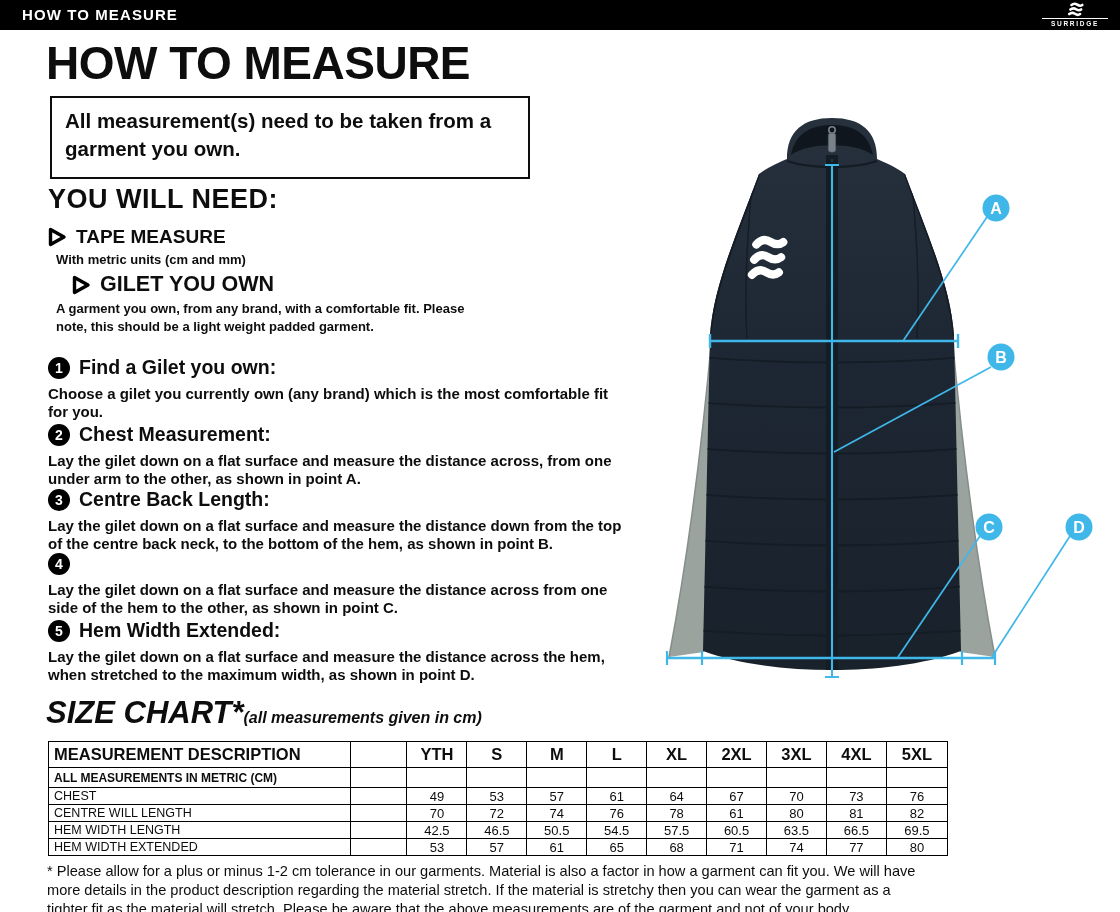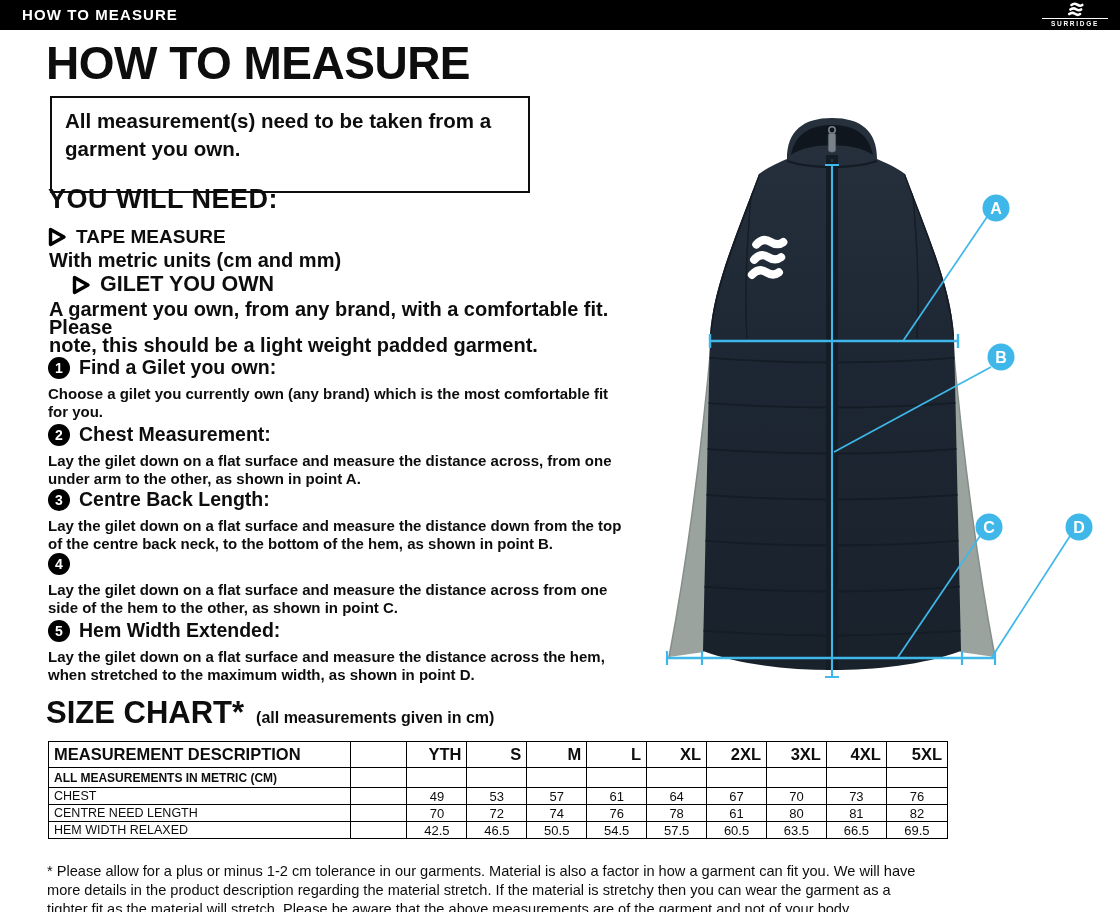--- a/index.html
+++ b/index.html
@@ -12,44 +12,44 @@
   .topbar{position:absolute;left:0;top:0;width:1120px;height:30px;background:#000;}
   .topbar-title{position:absolute;left:22px;top:0;line-height:30px;color:#fff;
     font-size:15px;font-weight:700;letter-spacing:1.1px;}
   .brand{position:absolute;right:12px;top:2px;width:66px;text-align:center;color:#fff;}
   .brand svg{display:block;margin:0 auto;}
   .brand-name{display:block;font-size:6.5px;font-weight:700;letter-spacing:1.7px;margin-top:1px;
     border-top:0.5px solid #fff;padding-top:1px;}
   
   .h1{position:absolute;left:46px;top:36px;font-size:46px;font-weight:800;letter-spacing:-0.5px;}
   .note-box{position:absolute;left:50px;top:96px;width:450px;border:2.5px solid #0d0d0d;
-    padding:9px 13px 28px 13px;font-size:20.5px;font-weight:700;line-height:28px;background:#fff;}
+    padding:9px 13px 14px 13px;font-size:20.5px;font-weight:700;line-height:28px;background:#fff;}
   .ywn-heading{position:absolute;left:48px;top:184px;font-size:27px;font-weight:800;letter-spacing:0.5px;}
   
   .need{position:absolute;left:48px;}
   .need-head{display:flex;align-items:center;gap:9px;font-weight:800;}
   .need-head.tape{font-size:19px;}
   .need-head.gilet{font-size:21.5px;padding-left:24px;}
-  .need-desc{font-size:20px;font-weight:700;line-height:18px;margin:3px 0 0 1px;}
+  .need-desc{font-size:13px;font-weight:700;line-height:18px;margin:3px 0 0 8px;}
   .tri{flex:0 0 auto;}
   
   .step{position:absolute;left:48px;width:604px;}
   .step-head{display:flex;align-items:center;gap:9px;font-size:19.5px;font-weight:800;}
   .step-num{width:22px;height:22px;border-radius:50%;background:#000;color:#fff;
     font-size:14px;font-weight:800;display:flex;align-items:center;justify-content:center;flex:0 0 auto;}
   .step-desc{margin-top:6px;font-size:15px;font-weight:700;line-height:18px;}
   
-  .sc-heading{position:absolute;left:46px;top:695px;display:flex;align-items:flex-end;gap:12px;}
+  .sc-heading{position:absolute;left:46px;top:695px;display:flex;align-items:flex-end;gap:0;font-style:italic;}
   .sc-title{font-size:31px;font-weight:800;letter-spacing:0;}
   .sc-sub{font-size:16px;font-weight:700;padding-bottom:4px;}
   table.size{position:absolute;left:48px;top:741px;width:900px;border-collapse:collapse;table-layout:fixed;}
   table.size td,table.size th{border:1.6px solid #000;padding:0 5px;overflow:hidden;white-space:nowrap;}
   tr.hdr th{height:25px;font-size:16.5px;font-weight:700;}
   th.desc{text-align:left;}
-  tr.hdr th.size-col{text-align:right;}
+  tr.hdr th.size-col{text-align:center;}
   tr.metric td{height:19px;font-size:12px;font-weight:700;}
   tr.data td{height:16px;font-size:12.5px;font-weight:400;}
   tr.data td.val{font-size:13px;text-align:center;}
   .footnote{position:absolute;left:47px;top:862px;font-size:14.6px;line-height:18.8px;font-weight:400;}
   
   .diagram{position:absolute;left:640px;top:105px;width:480px;height:610px;}
   .cap{  font-family:"Liberation Sans",sans-serif; }
 </style>
 </head>
 <body>
@@ -207,44 +207,57 @@
     <td class="val">53</td>
     <td class="val">57</td>
     <td class="val">61</td>
     <td class="val">64</td>
     <td class="val">67</td>
     <td class="val">70</td>
     <td class="val">73</td>
     <td class="val">76</td>
   </tr>
   <tr class="data">
-    <td>CENTRE NEED LENGTH</td>
+    <td>CENTRE WILL LENGTH</td>
     <td></td>
     <td class="val">70</td>
     <td class="val">72</td>
     <td class="val">74</td>
     <td class="val">76</td>
     <td class="val">78</td>
     <td class="val">61</td>
     <td class="val">80</td>
     <td class="val">81</td>
     <td class="val">82</td>
   </tr>
   <tr class="data">
-    <td>HEM WIDTH RELAXED</td>
+    <td>HEM WIDTH LENGTH</td>
     <td></td>
     <td class="val">42.5</td>
     <td class="val">46.5</td>
     <td class="val">50.5</td>
     <td class="val">54.5</td>
     <td class="val">57.5</td>
     <td class="val">60.5</td>
     <td class="val">63.5</td>
     <td class="val">66.5</td>
     <td class="val">69.5</td>
+  </tr>
+  <tr class="data">
+    <td>HEM WIDTH EXTENDED</td>
+    <td></td>
+    <td class="val">53</td>
+    <td class="val">57</td>
+    <td class="val">61</td>
+    <td class="val">65</td>
+    <td class="val">68</td>
+    <td class="val">71</td>
+    <td class="val">74</td>
+    <td class="val">77</td>
+    <td class="val">80</td>
   </tr>
 </tbody>
   </table>
 
 <div class="footnote">
   <div>* Please allow for a plus or minus 1-2 cm tolerance in our garments. Material is also a factor in how a garment can fit you. We will have</div>
   <div>more details in the product description regarding the material stretch.  If the material is stretchy then you can wear the garment as a</div>
   <div>tighter fit as the material will stretch.  Please be aware that the above measurements are of the garment and not of your body.</div>
 </div>
 

